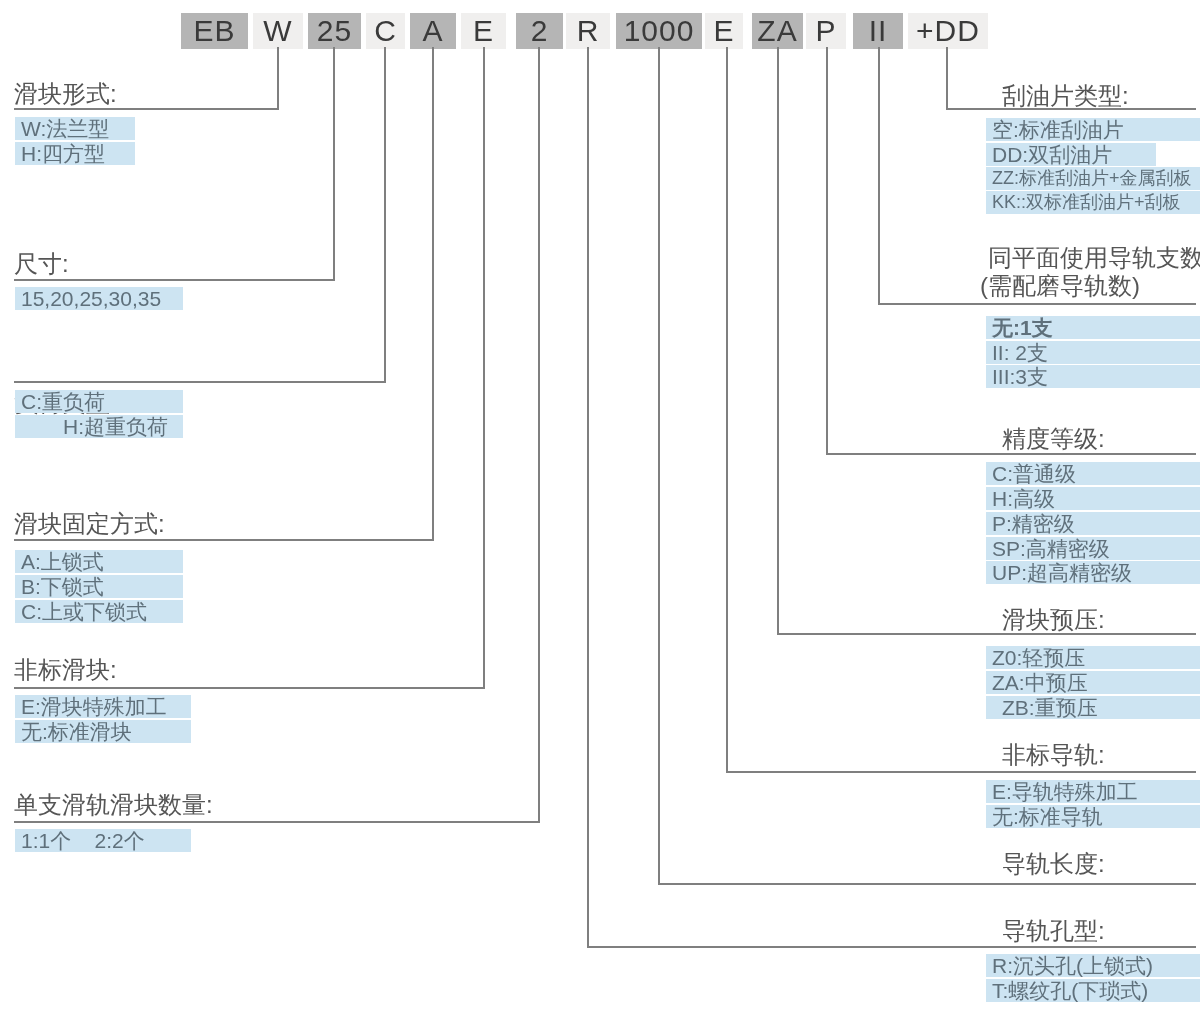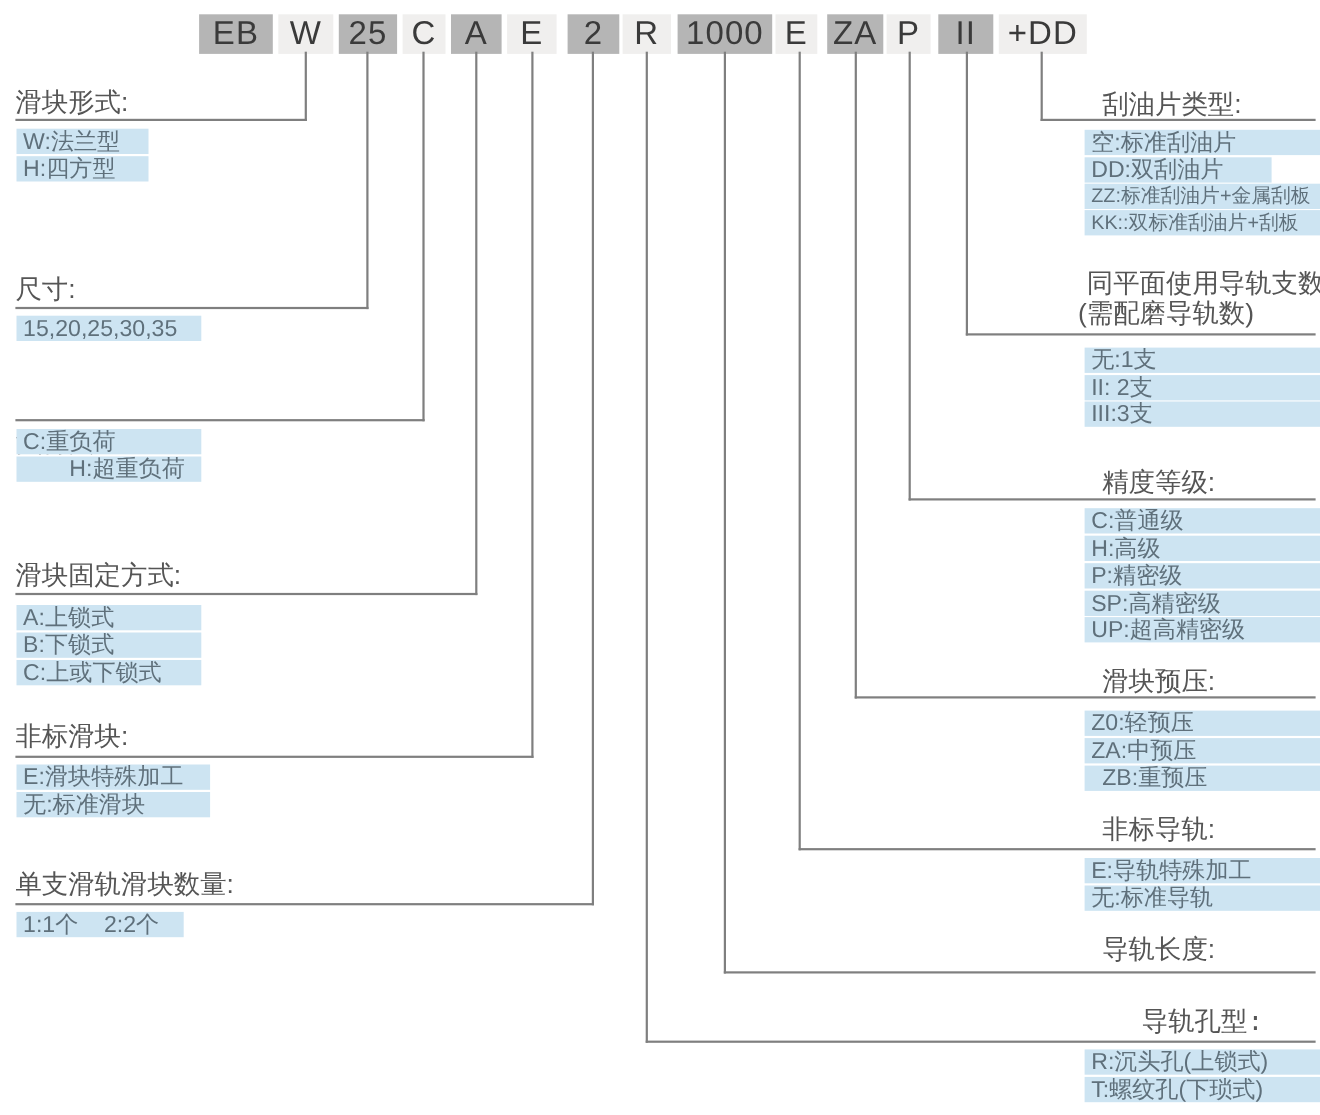--- a/index.html
+++ b/index.html
@@ -126,31 +126,31 @@
   <div class="title" style="left:14px;top:510px;">滑块固定方式:</div>
   <div class="item" style="left:15px;top:550px;width:168px;">A:上锁式</div>
   <div class="item" style="left:15px;top:575px;width:168px;">B:下锁式</div>
   <div class="item" style="left:15px;top:600px;width:168px;">C:上或下锁式</div>
 
   <div class="title" style="left:14px;top:656px;">非标滑块:</div>
   <div class="item" style="left:15px;top:695px;width:176px;">E:滑块特殊加工</div>
   <div class="item" style="left:15px;top:720px;width:176px;">无:标准滑块</div>
 
   <div class="title" style="left:14px;top:791px;">单支滑轨滑块数量:</div>
-  <div class="item" style="left:15px;top:829px;width:152px;">1:1个    2:2个</div>
+  <div class="item" style="left:15px;top:829px;width:176px;">1:1个    2:2个</div>
 
   <div class="title" style="left:1002px;top:82px;">刮油片类型:</div>
   <div class="item" style="left:986px;top:118px;width:214px;">空:标准刮油片</div>
   <div class="item" style="left:986px;top:143px;width:170px;">DD:双刮油片</div>
   <div class="item tight" style="left:986px;top:167px;width:214px;">ZZ:标准刮油片+金属刮板</div>
   <div class="item tight" style="left:986px;top:191px;width:214px;">KK::双标准刮油片+刮板</div>
 
   <div class="title" style="left:988px;top:244px;">同平面使用导轨支数</div>
   <div class="title" style="left:980px;top:272px;">(需配磨导轨数)</div>
-  <div class="item" style="left:986px;top:316px;width:214px;">无:1支</div>
+  <div class="item" style="left:986px;top:316px;width:214px;font-weight:bold;">无:1支</div>
   <div class="item" style="left:986px;top:341px;width:214px;">II: 2支</div>
   <div class="item" style="left:986px;top:365px;width:214px;">III:3支</div>
 
   <div class="title" style="left:1002px;top:425px;">精度等级:</div>
   <div class="item" style="left:986px;top:462px;width:214px;">C:普通级</div>
   <div class="item" style="left:986px;top:487px;width:214px;">H:高级</div>
   <div class="item" style="left:986px;top:512px;width:214px;">P:精密级</div>
   <div class="item" style="left:986px;top:537px;width:214px;">SP:高精密级</div>
   <div class="item" style="left:986px;top:561px;width:214px;">UP:超高精密级</div>
 
@@ -158,17 +158,17 @@
   <div class="item" style="left:986px;top:646px;width:214px;">Z0:轻预压</div>
   <div class="item" style="left:986px;top:671px;width:214px;">ZA:中预压</div>
   <div class="item" style="left:986px;top:696px;width:214px;padding-left:16px;">ZB:重预压</div>
 
   <div class="title" style="left:1002px;top:741px;">非标导轨:</div>
   <div class="item" style="left:986px;top:780px;width:214px;">E:导轨特殊加工</div>
   <div class="item" style="left:986px;top:805px;width:214px;">无:标准导轨</div>
 
   <div class="title" style="left:1002px;top:850px;">导轨长度:</div>
 
-  <div class="title" style="left:1038px;top:917px;font-family:Liberation Mono, monospace;">导轨孔型:</div>
+  <div class="title" style="left:1002px;top:917px;">导轨孔型:</div>
   <div class="item" style="left:986px;top:954px;width:214px;">R:沉头孔(上锁式)</div>
   <div class="item" style="left:986px;top:979px;width:214px;">T:螺纹孔(下琐式)</div>
 
 </div>
 
 </body></html>

